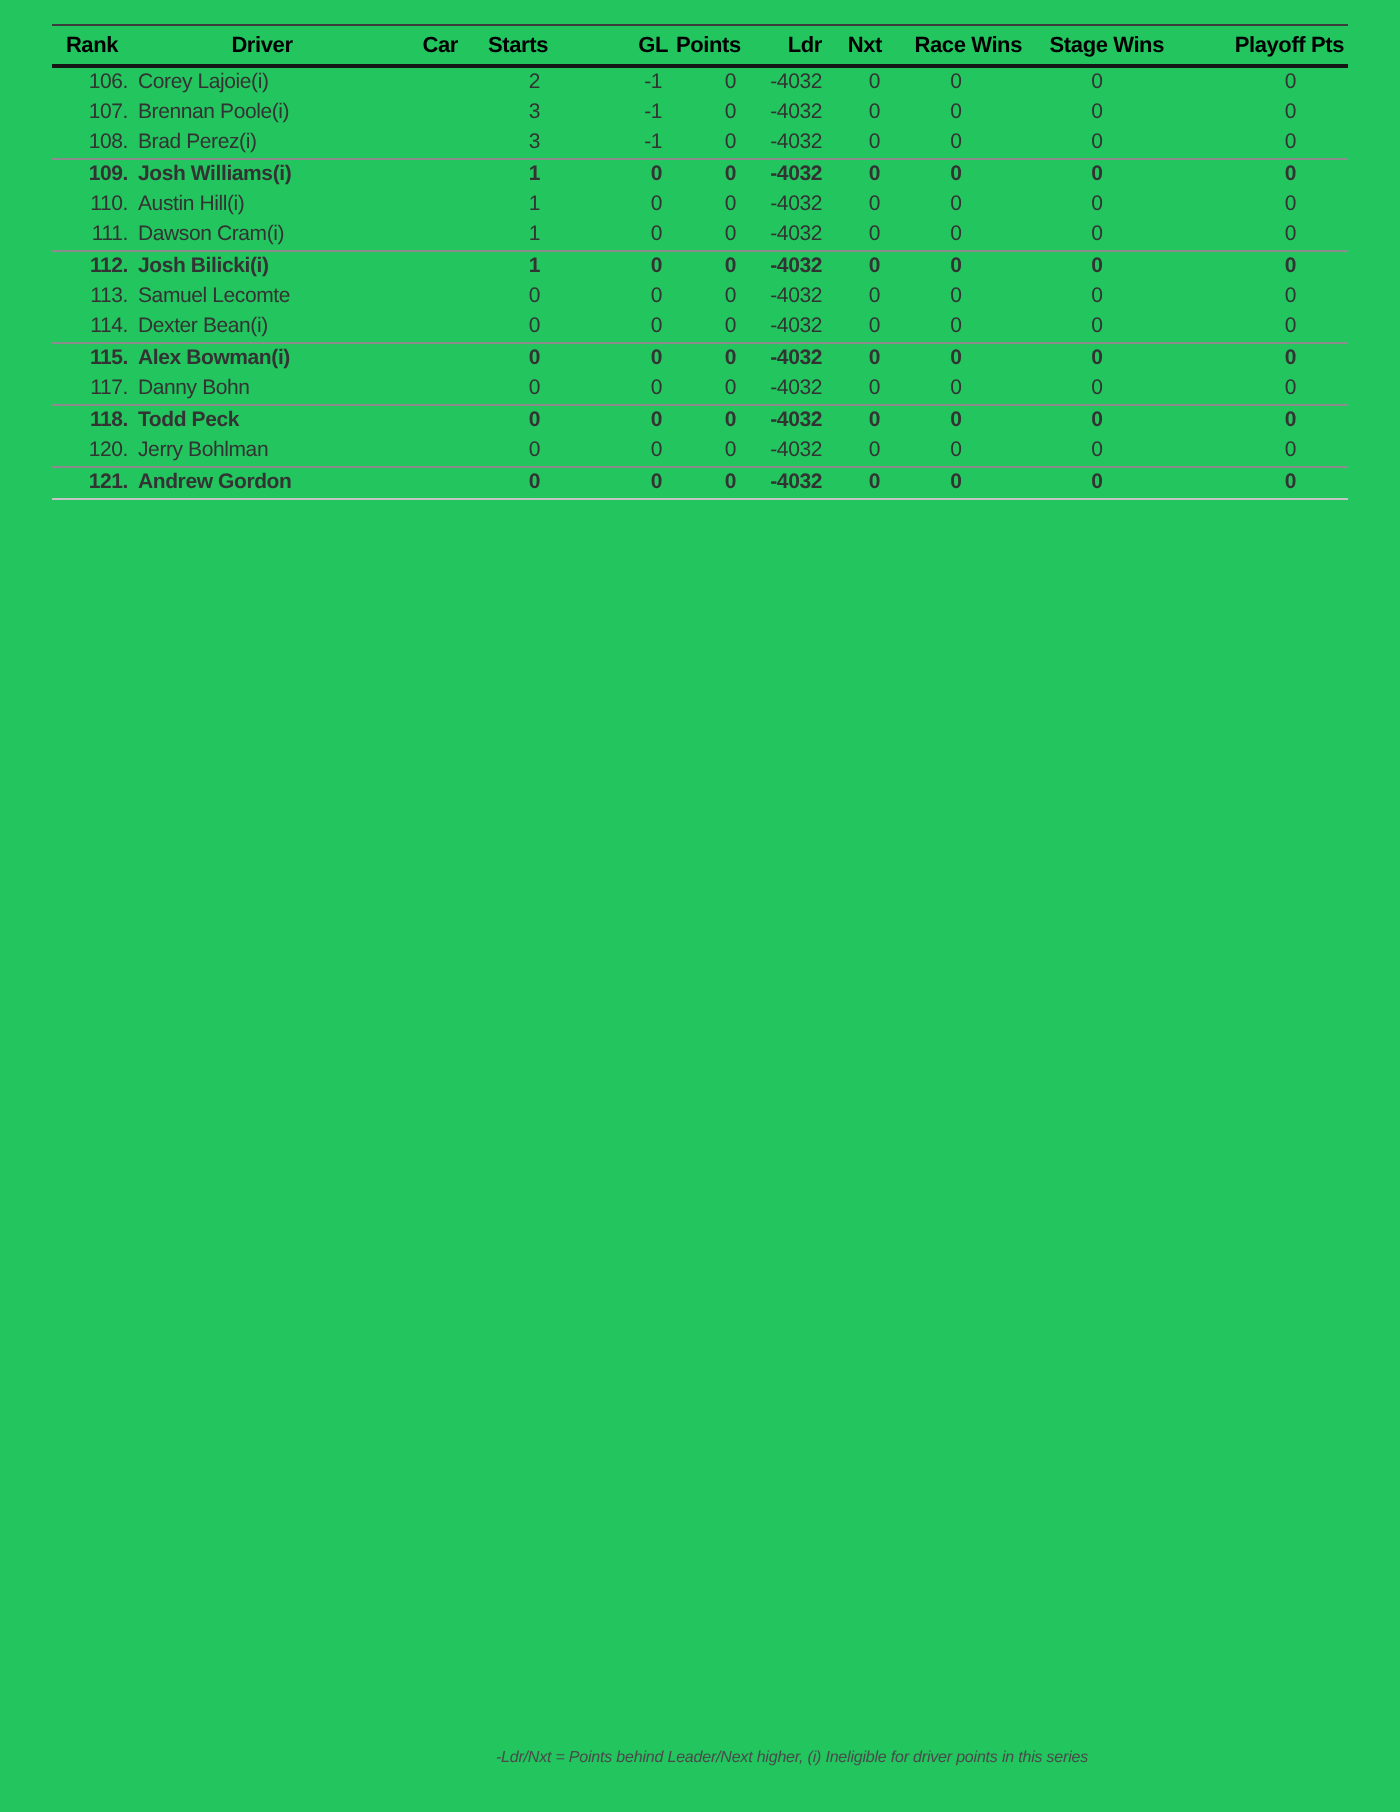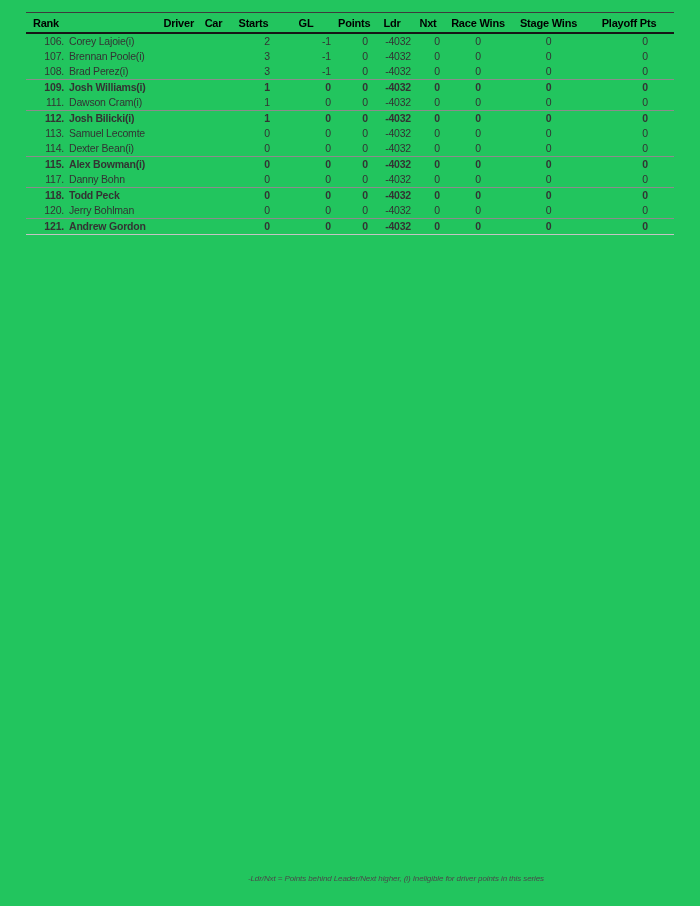--- a/index.html
+++ b/index.html
@@ -30,25 +30,25 @@
     letter-spacing: -0.2px;
     color: #333333;
   }
   thead th {
     font-size: 11px;
     font-weight: bold;
     color: #000000;
     border-top: 1.5px solid #3c3c3c;
     border-bottom: 2px solid #161616;
     padding: 4px 2px 3px 2px;
-    text-align: center;
+    text-align: right;
     white-space: nowrap;
   }
   thead th.col-rank   { text-align: center; }
-  thead th.col-driver { text-align: right; padding-left: 2px; }
+  thead th.col-driver { text-align: center; padding-left: 2px; }
   tbody td {
     padding: 2px 2px;
     line-height: 11px;
     height: 15px;
     white-space: nowrap;
     color: #333333;
   }
   
   td.col-rank    { text-align: right; padding-right: 2px; }
   td.col-driver  { text-align: left;  padding-left: 3px; }
@@ -157,20 +157,33 @@
             <td class="col-starts">1</td>
             <td class="col-gl">0</td>
             <td class="col-points">0</td>
             <td class="col-ldr">-4032</td>
             <td class="col-nxt">0</td>
             <td class="col-race_wins">0</td>
             <td class="col-stage_wins">0</td>
             <td class="col-playoff_pts">0</td>
           </tr>
           <tr>
+            <td class="col-rank">110.</td>
+            <td class="col-driver">Austin Hill(i)</td>
+            <td class="col-car"></td>
+            <td class="col-starts">1</td>
+            <td class="col-gl">0</td>
+            <td class="col-points">0</td>
+            <td class="col-ldr">-4032</td>
+            <td class="col-nxt">0</td>
+            <td class="col-race_wins">0</td>
+            <td class="col-stage_wins">0</td>
+            <td class="col-playoff_pts">0</td>
+          </tr>
+          <tr>
             <td class="col-rank">111.</td>
             <td class="col-driver">Dawson Cram(i)</td>
             <td class="col-car"></td>
             <td class="col-starts">1</td>
             <td class="col-gl">0</td>
             <td class="col-points">0</td>
             <td class="col-ldr">-4032</td>
             <td class="col-nxt">0</td>
             <td class="col-race_wins">0</td>
             <td class="col-stage_wins">0</td>

